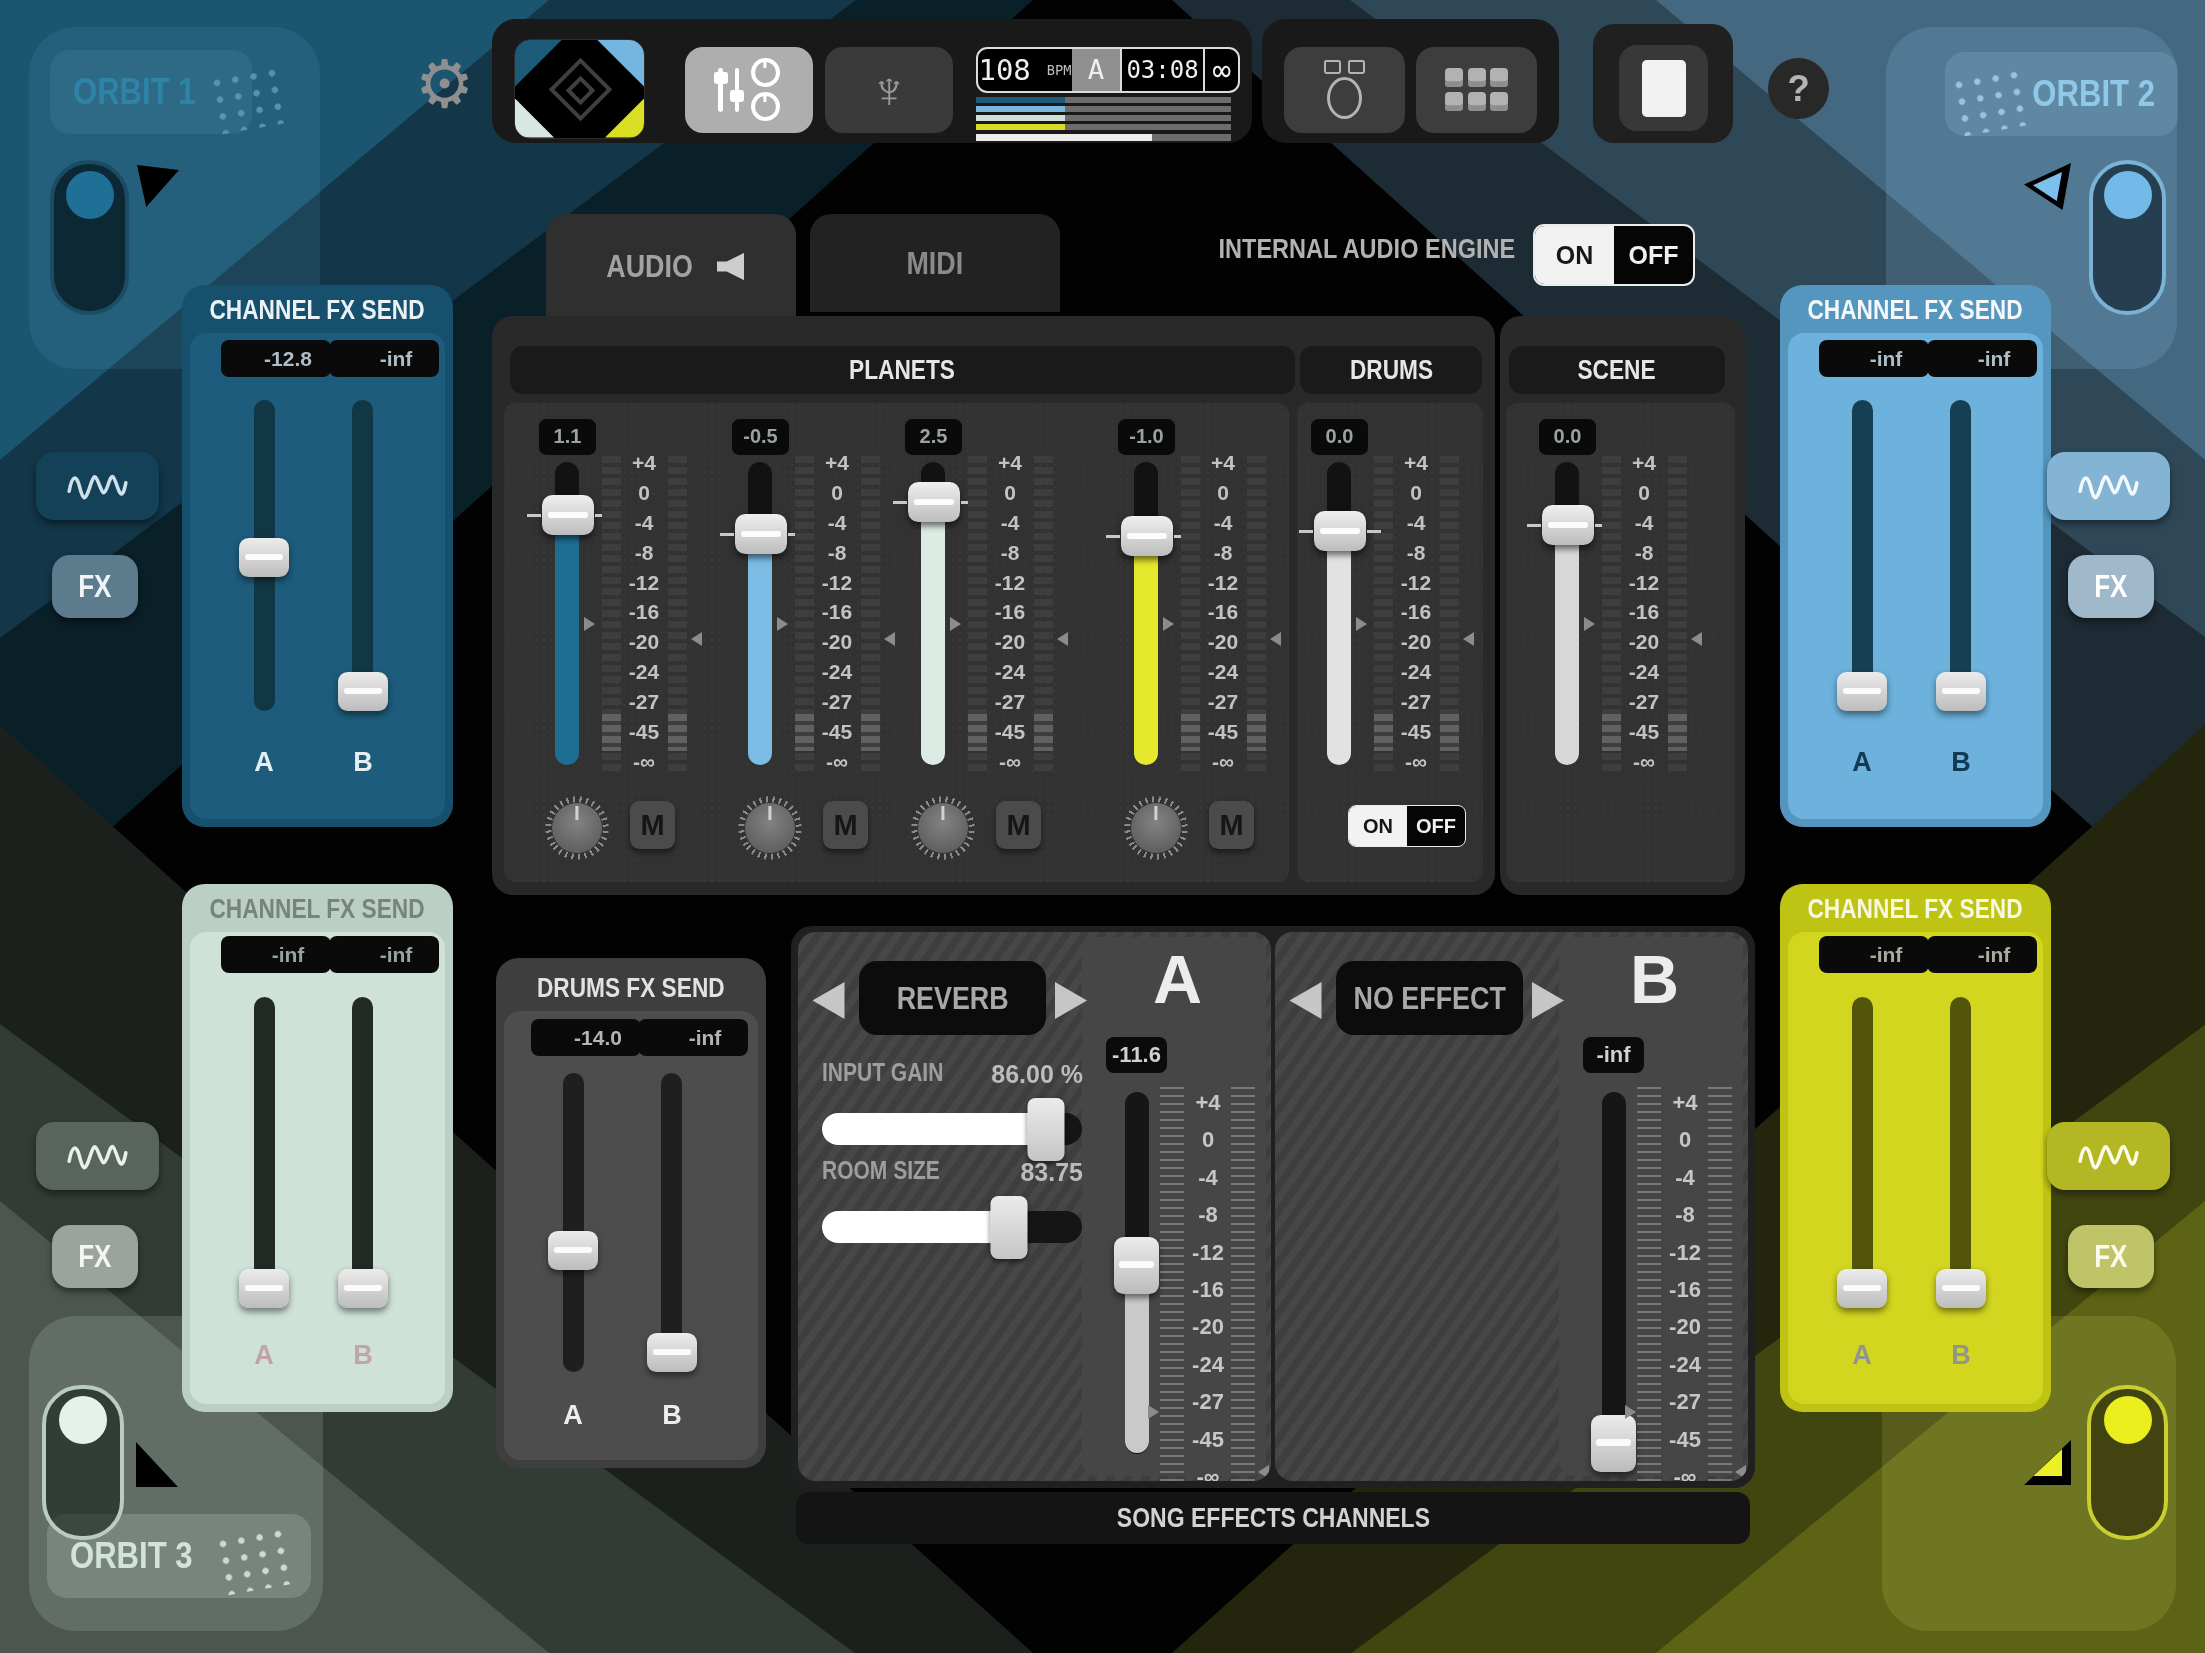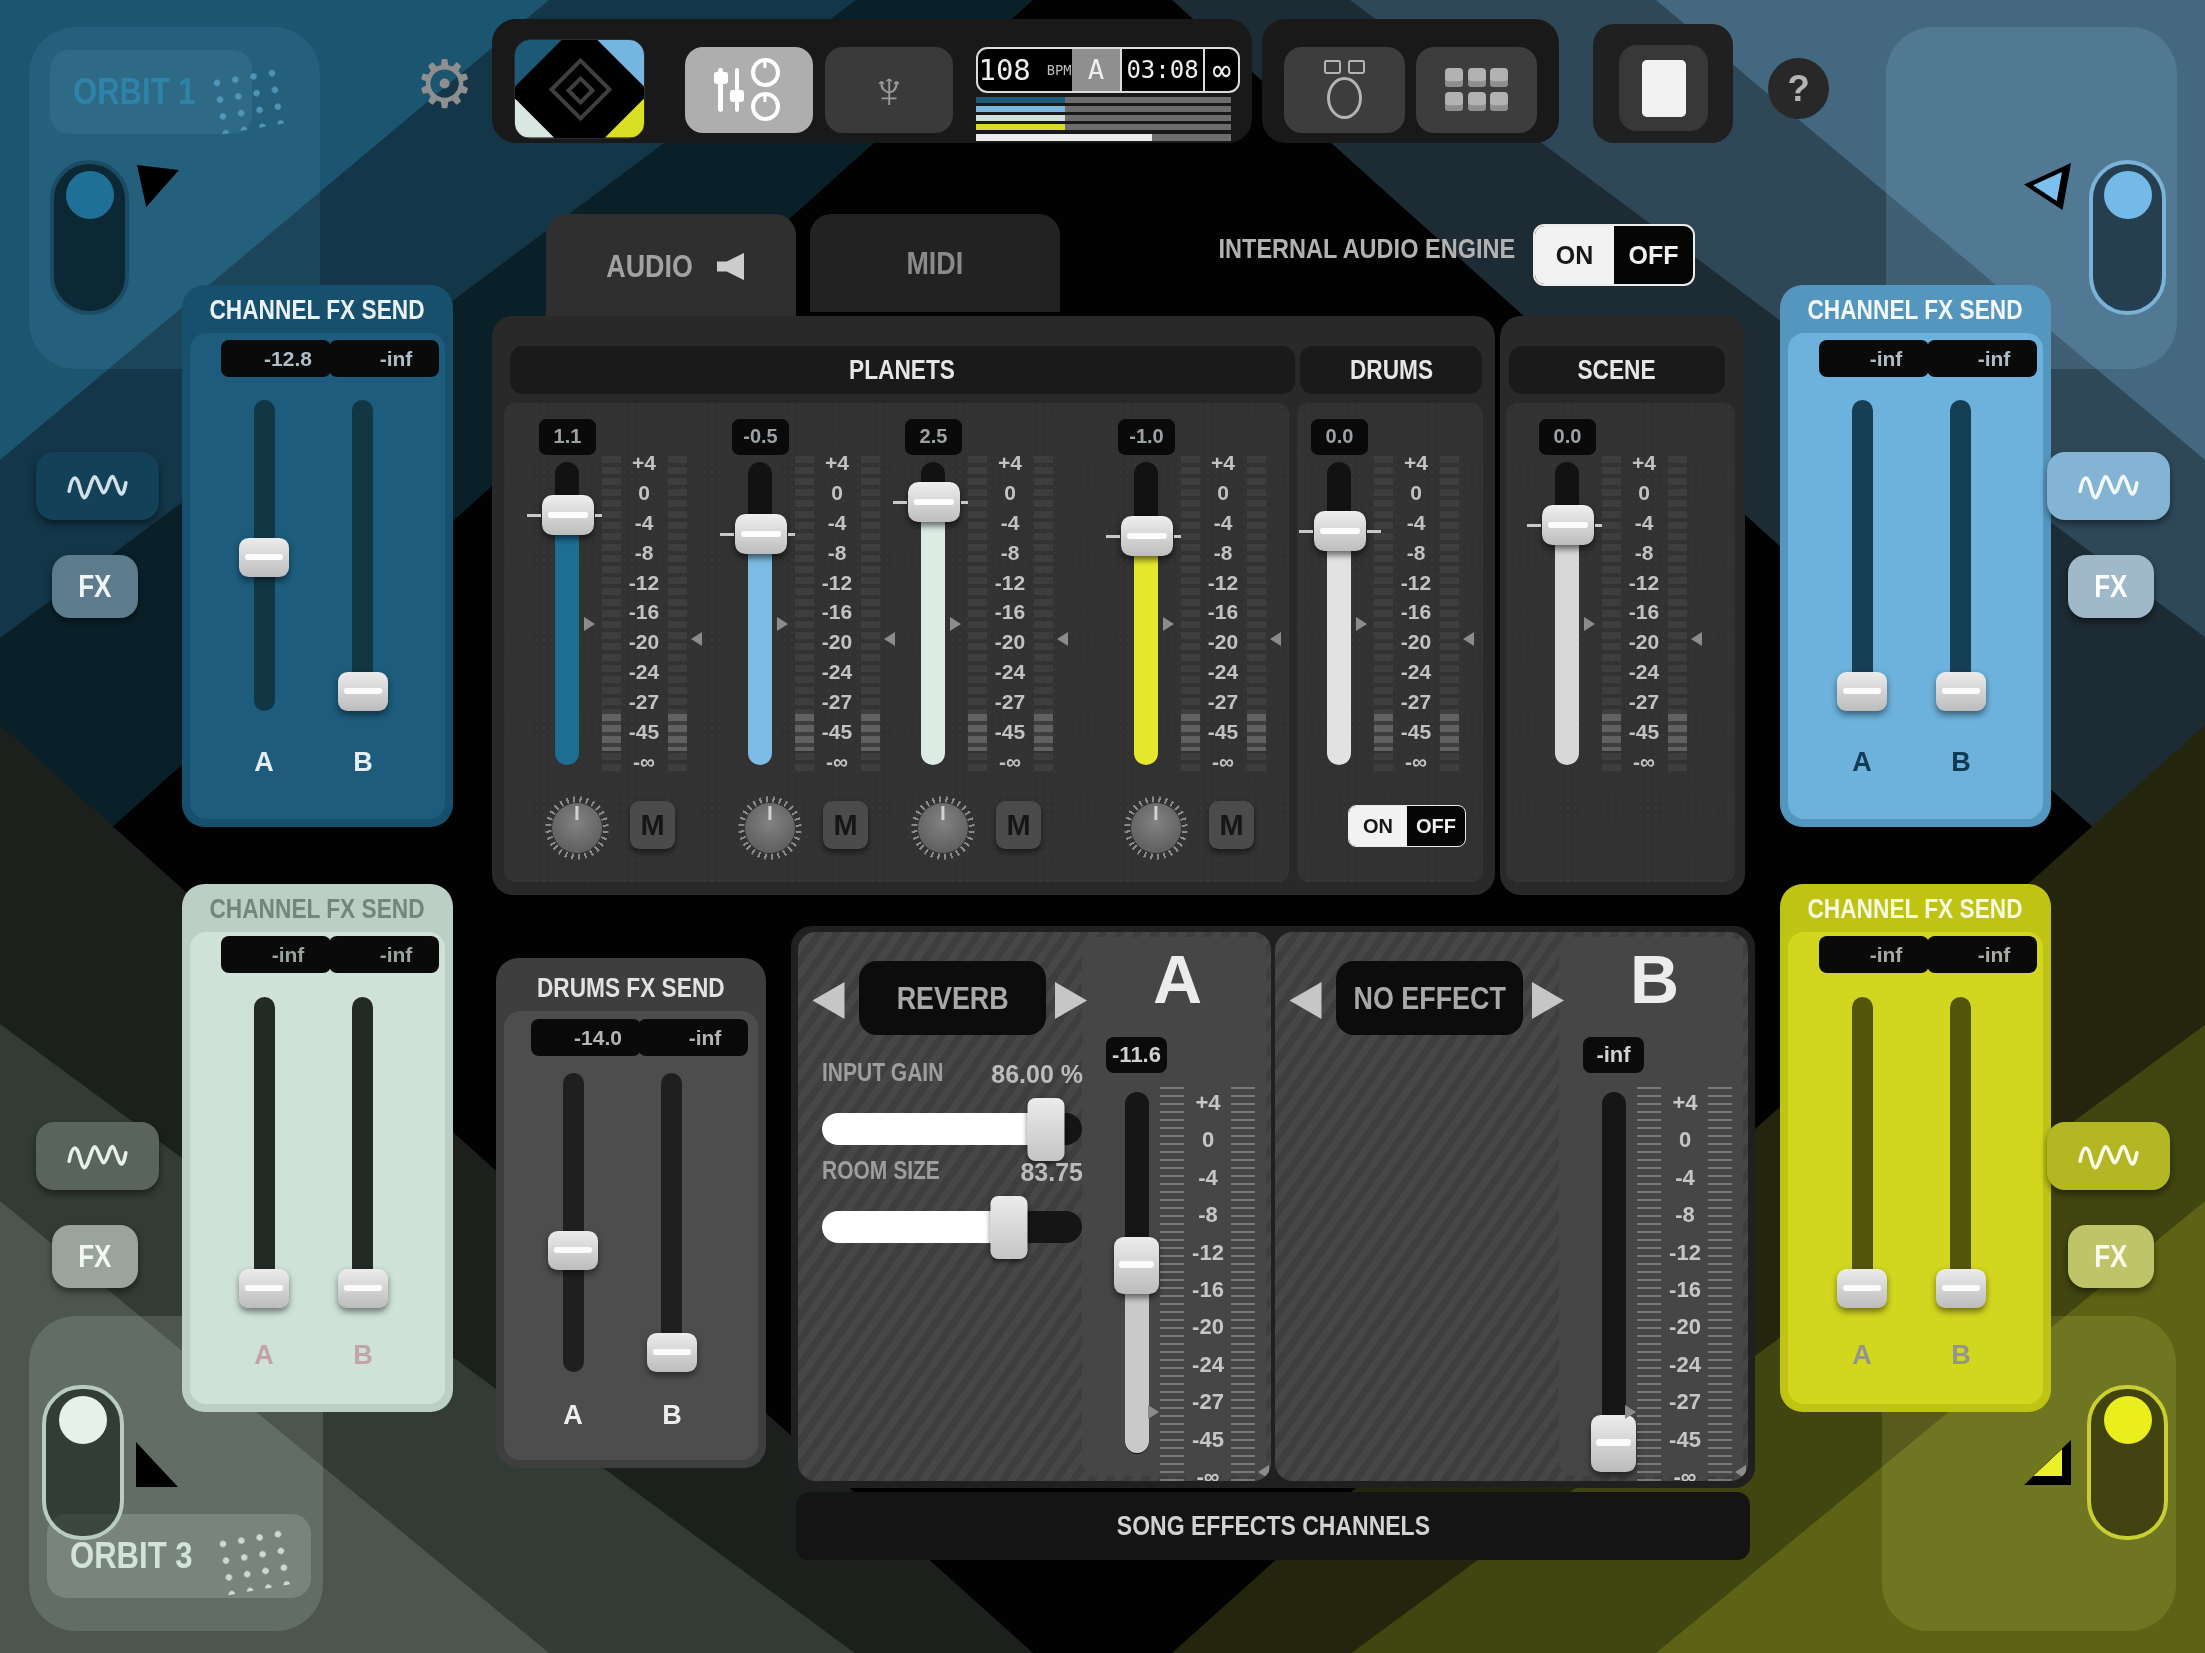--- a/index.html
+++ b/index.html
@@ -121,21 +121,21 @@
                background:linear-gradient(#ebebeb,#c5c5c5);box-shadow:0 2.4px 4.8px rgba(0,0,0,.5);}
   .etrk{position:absolute;left:327px;top:160px;width:24px;height:362px;background:#161616;border-radius:12px;}
   .efill{position:absolute;left:327px;width:24px;background:#c9c9c9;border-radius:0 0 12px 12px;}
   .ecap{position:absolute;left:316px;width:45px;height:57px;border-radius:9.7px;
         background:linear-gradient(#ececec,#bbb);box-shadow:0 3.2px 6.5px rgba(0,0,0,.5);}
   .ecap::before{content:"";position:absolute;left:4.8px;right:4.8px;top:24px;height:7.3px;background:#fbfbfb;border-radius:3.2px;}
   .ticks{position:absolute;top:155px;width:24px;height:404px;opacity:.55;
          background:repeating-linear-gradient(to bottom,#a2a2a2 0 1.6px,rgba(0,0,0,0) 1.6px 8px);}
   .elabels{position:absolute;left:386px;top:158px;width:48px;height:400px;display:flex;flex-direction:column;
            justify-content:space-between;align-items:center;color:#c6c6c6;font-weight:bold;font-size:22px;}
-  .footerbar{position:absolute;left:796px;top:1492px;width:954px;height:68px;background:#141414;border-radius:13px;
+  .footerbar{position:absolute;left:796px;top:1492px;width:954px;height:52px;background:#141414;border-radius:13px;
              color:#d2d2d2;font-weight:bold;font-size:27.4px;display:flex;align-items:center;justify-content:center;}
 
   
   .sidebtn{position:absolute;border:none;border-radius:18px;display:flex;align-items:center;justify-content:center;
            font-weight:bold;box-shadow:0 4px 7.3px rgba(0,0,0,.45);}
   .spk{width:27.4px;height:27.4px;background:#cdcdcd;clip-path:polygon(0 32%,36% 32%,100% 0,100% 100%,36% 68%,0 68%);}
 </style>
 </head>
 <body>
 
@@ -151,20 +151,24 @@
   </div>
   <div class="pill" style="left:50px;top:160px;width:71px;height:147px;background:rgba(4,18,26,.72);border:4px solid #1c4c64;">
     <span class="pknob" style="background:#1f7096;"></span>
   </div>
   <div class="ctri" style="left:137px;top:165px;width:42px;height:42px;background:#000;clip-path:polygon(0 0,100% 12%,22% 100%);"></div>
 
   <div class="tri tr" style="left:1172px;top:0;width:1033px;height:928px;background:#1d2b34;"></div>
   <div class="tri tr" style="left:1350px;top:0;width:856px;height:638px;background:#2e4858;"></div>
   <div class="tri tr" style="left:1656px;top:0;width:549px;height:460px;background:#436880;"></div>
   <div class="cpanel" style="left:1886px;top:27.4px;width:291px;height:342px;background:rgba(150,200,235,.18);"></div>
+  <div class="olabel" style="left:1945px;top:52px;width:210px;background:rgba(170,215,245,.16);color:#90c8e8;justify-content:flex-end;padding-right:22.6px;">
+    <span class="dots" style="left:8px;top:19.4px;color:#a8d4ee;"></span>
+    <span class="cond" style="transform-origin:right;">ORBIT 2</span>
+  </div>
   <div class="pill" style="left:2089px;top:160px;width:69px;height:147px;background:rgba(10,25,35,.6);border:4px solid #7ab2d8;">
     <span class="pknob" style="background:#74bae8;"></span>
   </div>
   <div class="ctri" style="left:2024px;top:163px;width:47px;height:47px;background:#000;clip-path:polygon(0 46%,100% 0,82% 100%);">
     <span style="position:absolute;inset:9px;background:#7cc0ee;clip-path:polygon(0 46%,100% 0,82% 100%);"></span>
   </div>
 
   <div class="tri bl" style="left:0;top:725px;width:1033px;height:928px;background:#1c201d;"></div>
   <div class="tri bl" style="left:0;top:1024px;width:856px;height:630px;background:#333b35;"></div>
   <div class="tri bl" style="left:0;top:1201px;width:549px;height:452px;background:#4c564f;"></div>

